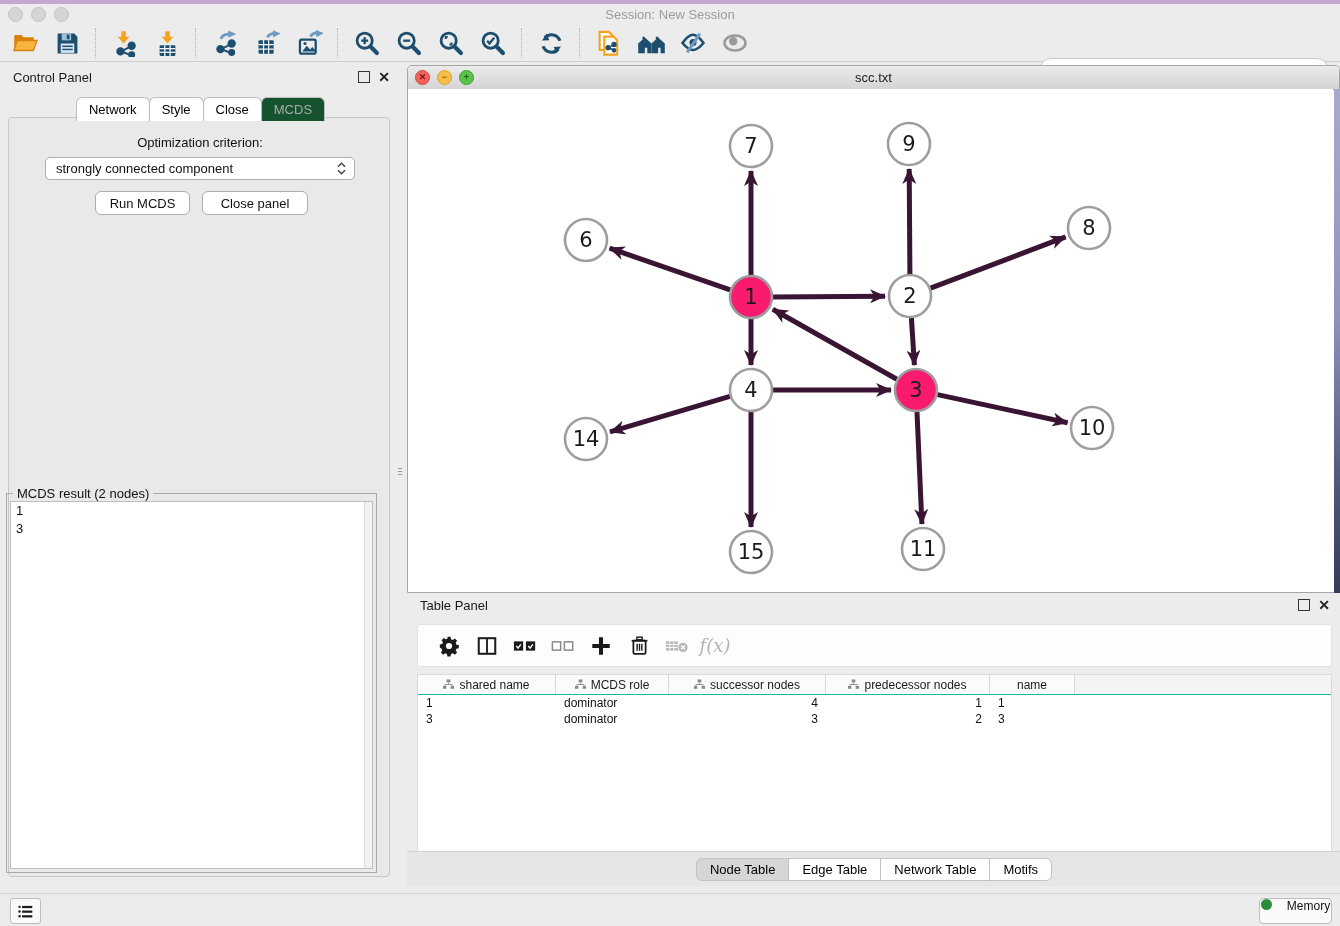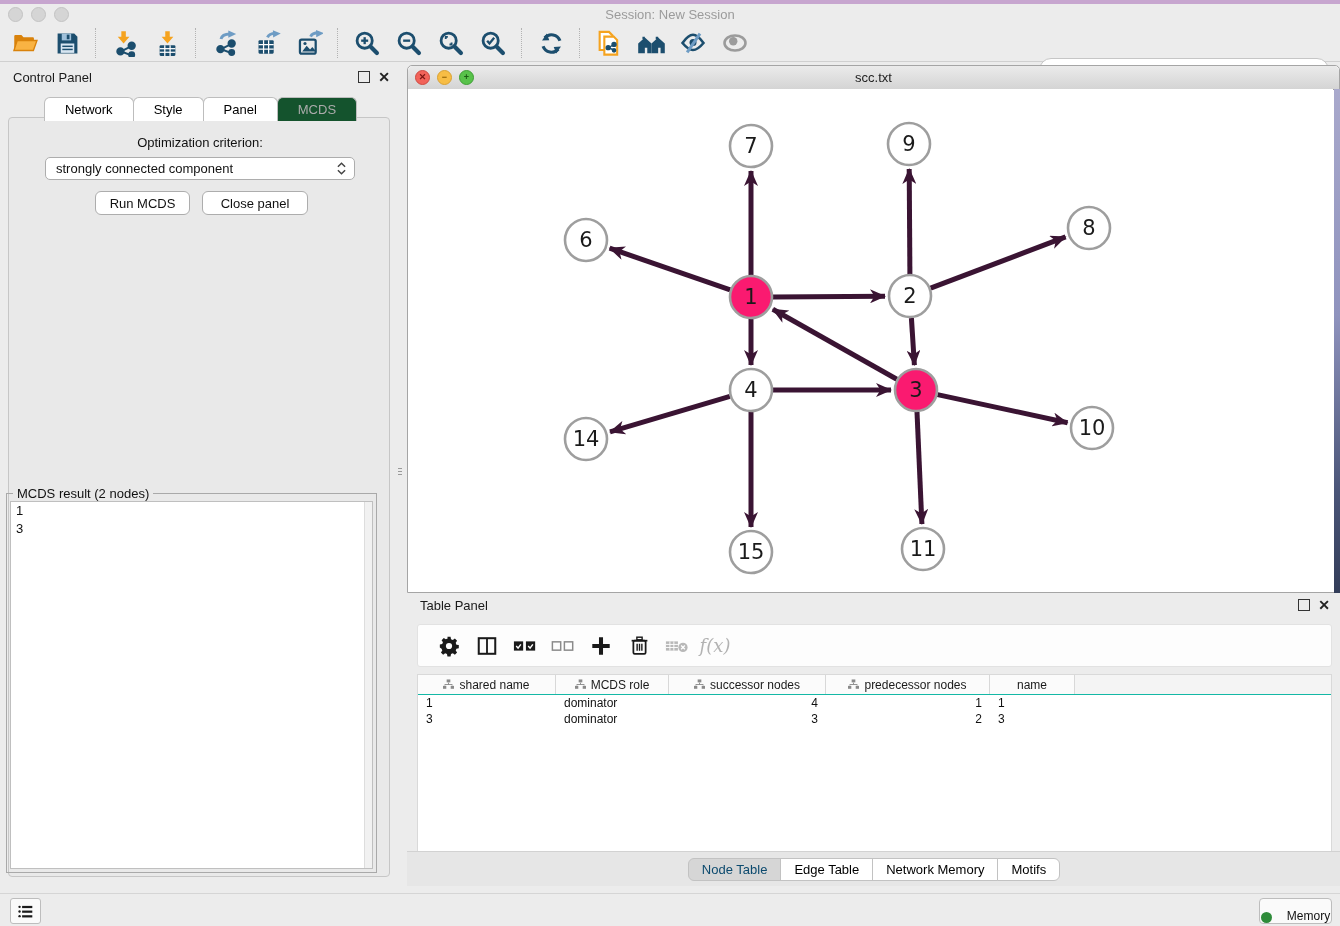--- a/index.html
+++ b/index.html
@@ -25,21 +25,21 @@
   #search-input{border:none;outline:none;background:transparent;flex:1;font-size:12px;height:100%;padding:0 8px 0 4px;}
 
   
   #control-panel{top:65px;left:0;width:400px;height:820px;}
   .panel-titlerow{height:24px;display:flex;align-items:center;font-size:13px;color:#1A1A1A;}
   .panel-titlerow .lbl{margin-left:13px;}
   .panel-icons{position:absolute;right:10px;top:6px;display:flex;gap:8px;align-items:center;}
   .flt{width:10px;height:10px;border:1.6px solid #333;display:inline-block;}
   .cls{font-size:14px;font-weight:bold;color:#222;line-height:10px;}
   #cp-tabs{position:absolute;top:32px;left:0;width:400px;display:flex;justify-content:center;}
-  .tab{font-size:13px;padding:4px 20px;background:#fff;border:1px solid #BDBDBD;border-bottom:none;border-radius:6px 6px 0 0;margin-right:-1px;color:#000;position:relative;z-index:2;}
+  .tab{font-size:13px;padding:4px 12px;background:#fff;border:1px solid #BDBDBD;border-bottom:none;border-radius:6px 6px 0 0;margin-right:-1px;color:#000;position:relative;z-index:2;}
   .tab.active{background:#14532d;color:#ABABAB;z-index:1;}
   #cp-box{position:absolute;top:52px;left:8px;width:382px;height:760px;background:#E9E9E9;border:1px solid #C6C6C6;border-radius:4px;box-sizing:border-box;}
   #opt-label{position:absolute;top:70px;left:0;width:100%;text-align:center;font-size:13px;}
   #criterion-select{position:absolute;top:92px;left:45px;width:310px;height:23px;background:#fff;border:1px solid #ADADAD;border-radius:5px;display:flex;align-items:center;font-size:13px;box-sizing:border-box;}
   #criterion-select .val{margin-left:10px;flex:1;}
   #criterion-select .steppers{margin-right:8px;display:flex;flex-direction:column;gap:1px;}
   .btn{position:absolute;top:126px;height:22px;background:#fff;border:1px solid #ADADAD;border-radius:6px;font-size:13px;display:flex;align-items:center;justify-content:center;font-family:"Liberation Sans",sans-serif;}
   #run-btn{left:95px;width:93px;}
   #closep-btn{left:202px;width:104px;}
   #result-group{position:absolute;top:428px;left:6px;width:369px;height:378px;border:1px solid #A9A9A9;}
@@ -72,26 +72,26 @@
   .fx{font-family:"DejaVu Serif",serif;font-style:italic;font-size:18px;color:#B3B3B3;}
   #tp-table{position:absolute;top:81px;left:10px;width:915px;height:178px;background:#fff;border:1px solid #D9D9D9;box-sizing:border-box;}
   #tp-header{display:flex;height:19px;background:#F4F4F4;border-bottom:1px solid #14b8a6;}
   .hcell{display:flex;align-items:center;justify-content:center;gap:5px;font-size:12px;color:#1A1A1A;border-right:1px solid #D8D8D8;box-sizing:border-box;background:#FBFBFB;}
   .trow{display:flex;height:16px;font-size:12px;align-items:center;}
   .tcell{box-sizing:border-box;padding:0 8px;white-space:nowrap;overflow:hidden;}
   #tp-tabsbar{position:absolute;left:0;bottom:0;width:933px;height:34px;background:#E6E6E6;border-top:1px solid #D2D2D2;display:flex;align-items:center;justify-content:center;}
   .seg{font-size:13px;padding:3px 13px;background:#fff;border:1px solid #C2C2C2;margin-right:-1px;color:#000;}
   .seg:first-child{border-radius:6px 0 0 6px;}
   .seg:last-child{border-radius:0 6px 6px 0;text-align:right;}
-  .seg.active{background:#D6D6D6;color:#0c4a6e;}
+  .seg.active{background:#D6D6D6;color:#000000;}
 
   
   #status-bar{top:893px;left:0;width:1340px;height:33px;background:#ECECEC;border-top:1px solid #D5D5D5;}
   #rows-btn{position:absolute;left:10px;top:4px;width:29px;height:24px;background:#FAFAFA;border:1px solid #BDBDBD;border-radius:3px;display:flex;align-items:center;justify-content:center;}
-  #memory-btn{position:absolute;right:8px;top:4px;width:71px;height:24px;background:#FAFAFA;border:1px solid #BDBDBD;border-radius:4px;display:flex;align-items:flex-end;justify-content:center;gap:15px;font-size:12px;}
+  #memory-btn{position:absolute;right:8px;top:4px;width:71px;height:24px;background:#FAFAFA;border:1px solid #BDBDBD;border-radius:4px;display:flex;align-items:flex-start;justify-content:center;gap:15px;font-size:12px;}
   #memory-btn .dot{width:11px;height:11px;border-radius:50%;background:#2E8B3A;}
 </style>
 </head>
 <body>
 
 <div id="desktop-strip" class="abs"></div>
 <div id="titlebar" class="abs">
   <span class="tl-dot"></span>
   <span class="tl-dot"></span>
   <span class="tl-dot"></span>
@@ -264,21 +264,21 @@
   <div class="panel-titlerow">
       <span class="lbl">Control Panel</span>
     </div>
   <div class="panel-icons">
     <span class="flt"></span>
     <span class="cls">✕</span>
   </div>
   <div id="cp-tabs">
       <span class="tab">Network</span>
       <span class="tab">Style</span>
-      <span class="tab">Panel</span>
+      <span class="tab">Close</span>
       <span class="tab active">MCDS</span>
     </div>
   <div id="cp-box"></div>
   <div id="opt-label" class="abs">Optimization criterion:</div>
   <div id="criterion-select" class="abs">
     <span class="val">strongly connected component</span>
     <span class="steppers">
       <svg width="9" height="6" viewBox="0 0 10 6">
           <path d="M1 5l4-4 4 4" fill="none" stroke="#444" stroke-width="1.6"></path>
         </svg>
@@ -516,21 +516,21 @@
           <div class="tcell" style="width: 113px; text-align: left;">dominator</div>
           <div class="tcell" style="width: 157px; text-align: right;">3</div>
           <div class="tcell" style="width: 164px; text-align: right;">2</div>
           <div class="tcell" style="width: 85px; text-align: left;">3</div>
         </div>
       </div>
   </div>
   <div id="tp-tabsbar">
       <span class="seg active">Node Table</span>
       <span class="seg">Edge Table</span>
-      <span class="seg">Network Memory</span>
+      <span class="seg">Network Table</span>
       <span class="seg">Motifs</span>
     </div>
 </div>
 
 <div id="status-bar" class="abs">
   <div id="rows-btn">
     <svg width="17" height="17" viewBox="0 0 20 20">
         <g fill="#1A1A1A">
           <circle cx="3" cy="4.5" r="1.4"></circle>
           <rect x="6" y="3.4" width="12" height="2.6"></rect>

